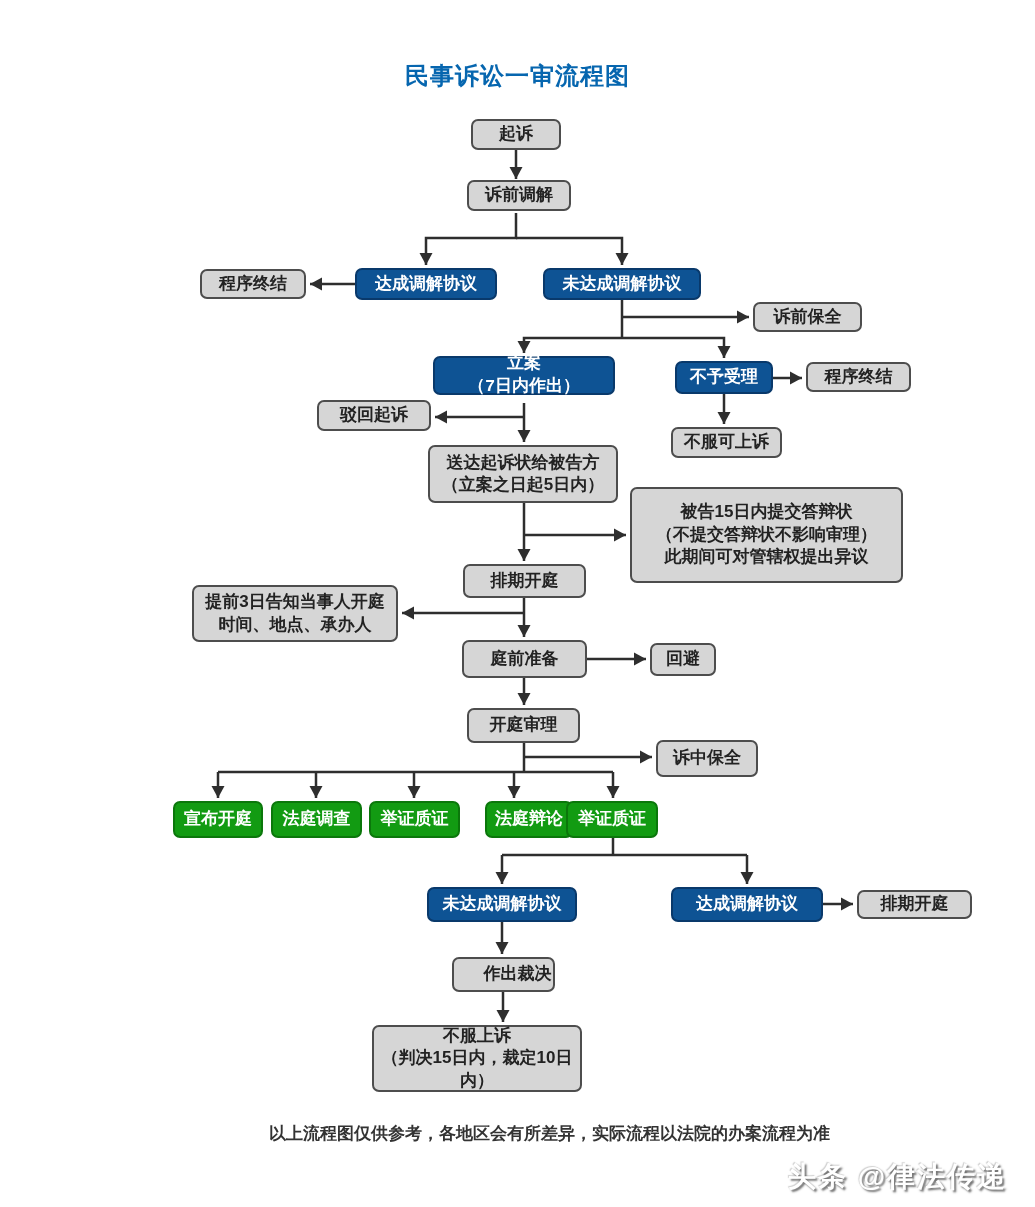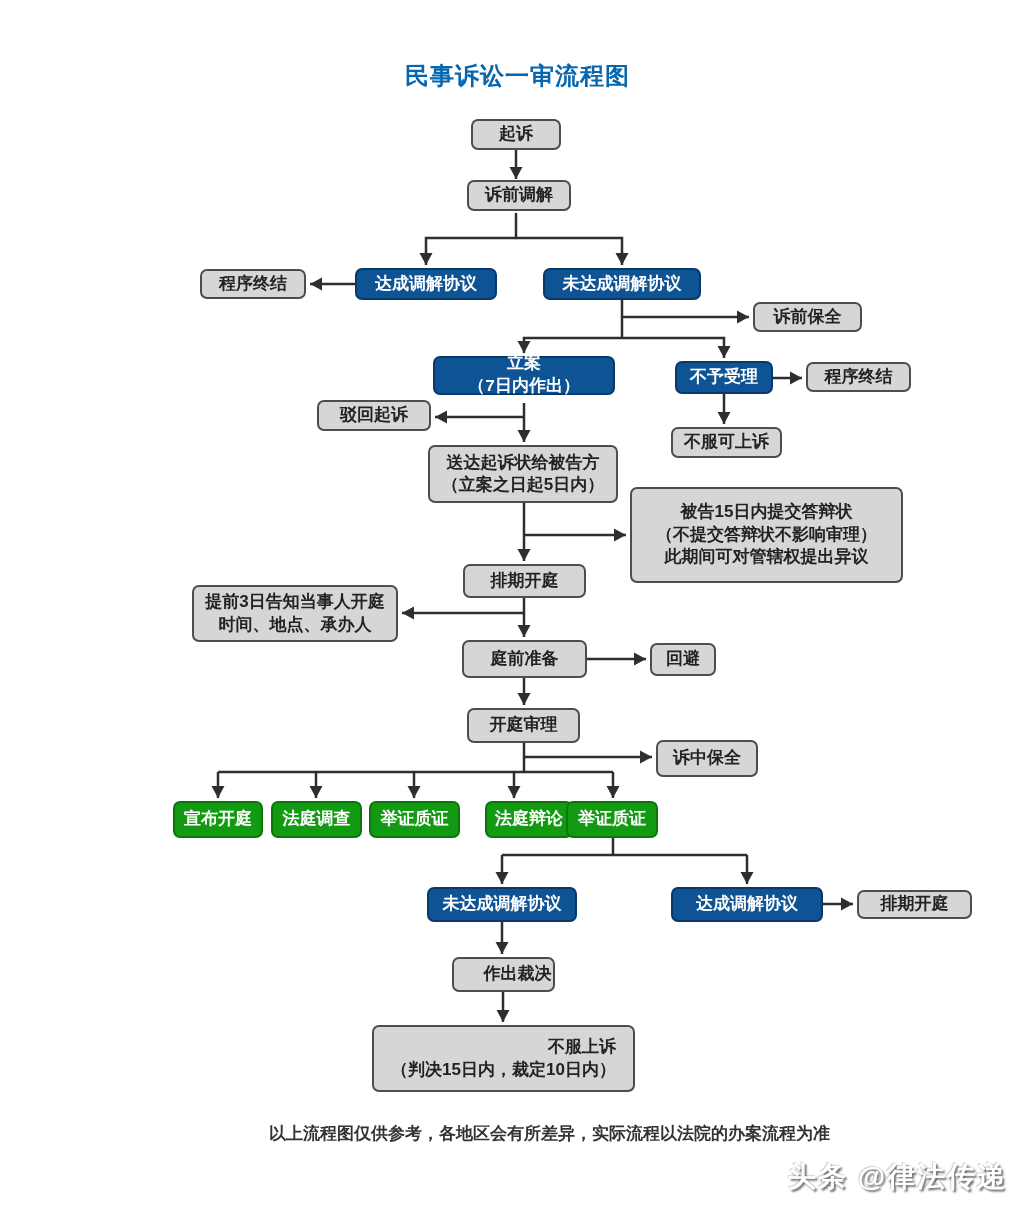--- a/index.html
+++ b/index.html
@@ -178,18 +178,18 @@
       <div class="node gray" style="left: 656px; top: 740px; width: 102px; height: 37px;">诉中保全</div>
       <div class="node green" style="left: 173px; top: 801px; width: 90px; height: 37px;">宣布开庭</div>
       <div class="node green" style="left: 271px; top: 801px; width: 91px; height: 37px;">法庭调查</div>
       <div class="node green" style="left: 369px; top: 801px; width: 91px; height: 37px;">举证质证</div>
       <div class="node green" style="left: 485px; top: 801px; width: 88px; height: 37px;">法庭辩论</div>
       <div class="node green" style="left: 566px; top: 801px; width: 92px; height: 37px;">举证质证</div>
       <div class="node blue" style="left: 427px; top: 887px; width: 150px; height: 35px;">未达成调解协议</div>
       <div class="node blue" style="left: 671px; top: 887px; width: 152px; height: 35px;">达成调解协议</div>
       <div class="node gray" style="left: 857px; top: 890px; width: 115px; height: 29px;">排期开庭</div>
       <div class="node gray" style="left: 452px; top: 957px; width: 103px; height: 35px; padding-left: 28px;">作出裁决</div>
-      <div class="node gray" style="left: 372px; top: 1025px; width: 263px; height: 67px; text-align: right;">不服上诉
+      <div class="node gray" style="left: 372px; top: 1025px; width: 210px; height: 67px;">不服上诉
 （判决15日内，裁定10日内）</div>
     </div>
   <div class="footer-note">以上流程图仅供参考，各地区会有所差异，实际流程以法院的办案流程为准</div>
   <div class="watermark">头条 @律法传递</div>
 </div>
 
 </body></html>

